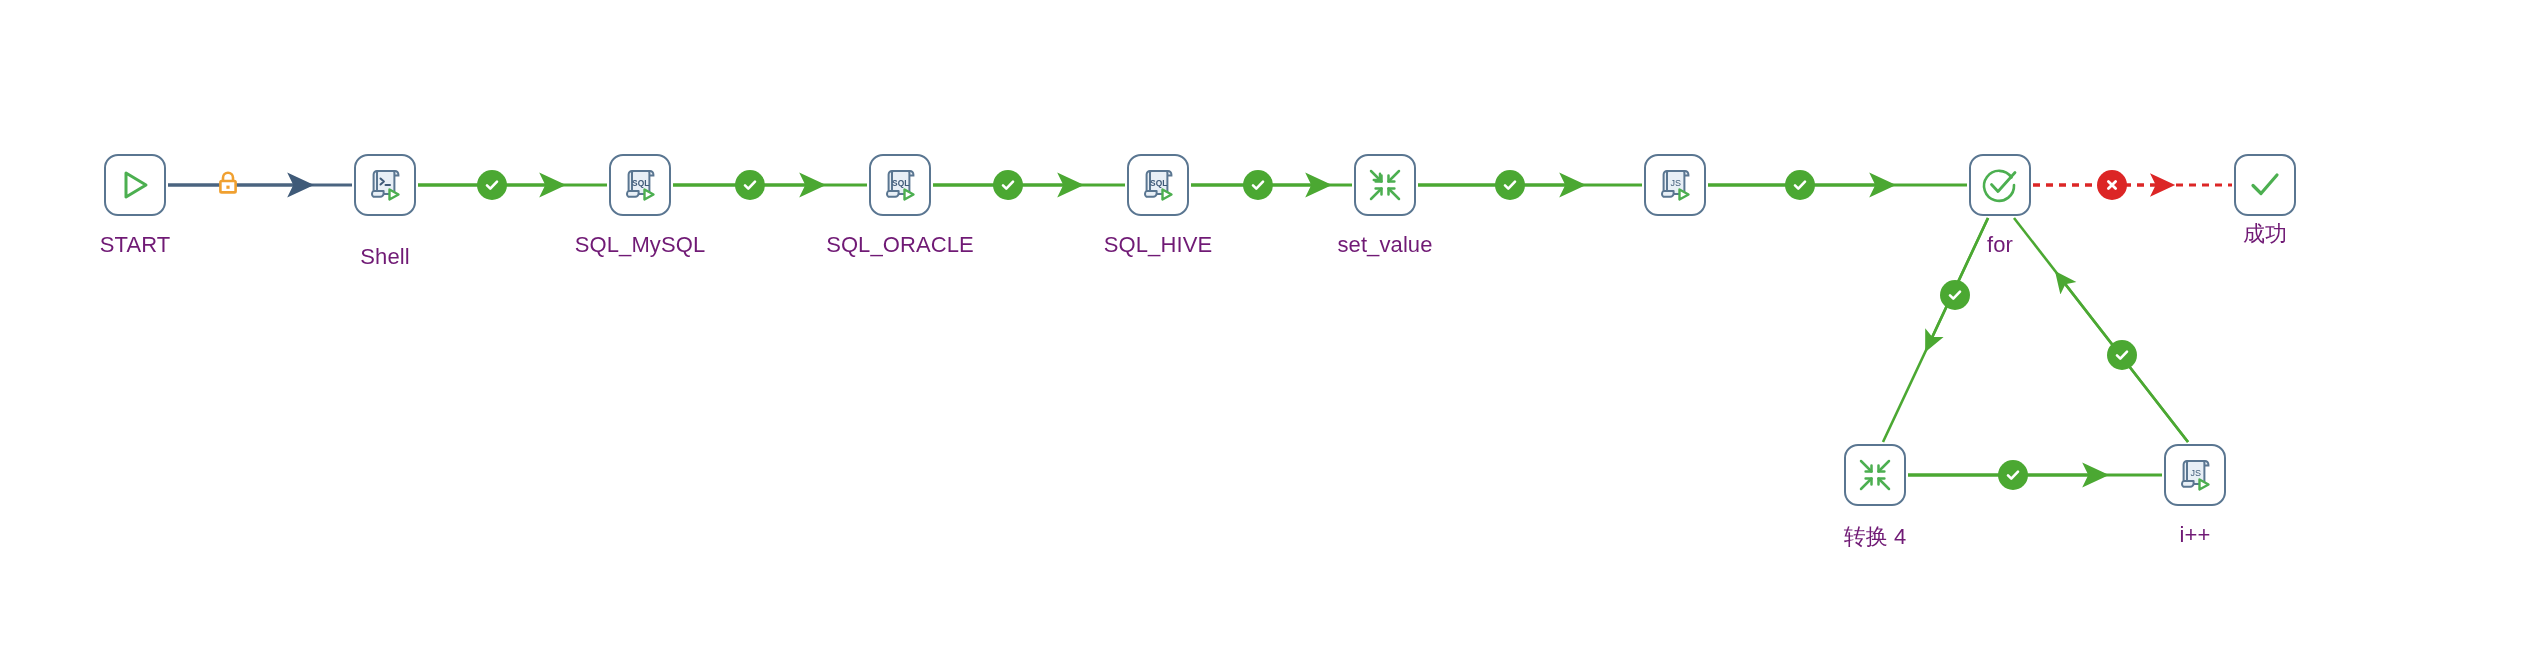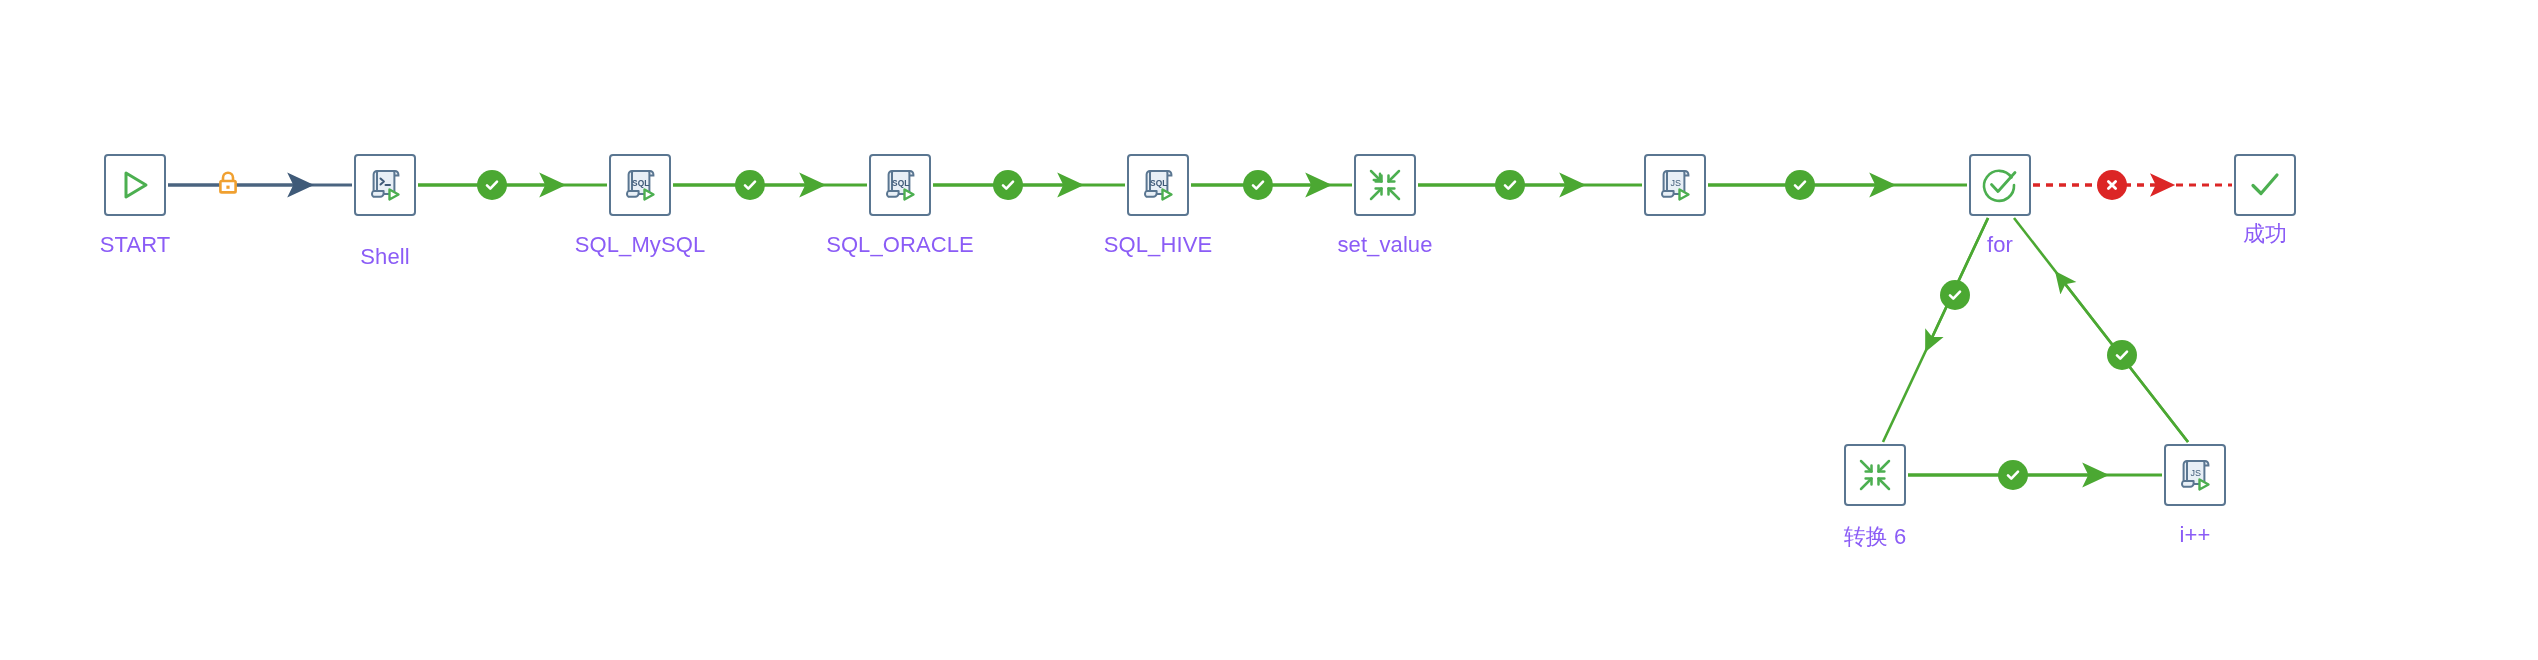--- a/index.html
+++ b/index.html
@@ -25,34 +25,34 @@
     width: 2538px;
     height: 660px;
     pointer-events: none;
   }
   .node {
     position: absolute;
     width: 62px;
     height: 62px;
     box-sizing: border-box;
     border: 2px solid #5A7691;
-    border-radius: 4px;
+    border-radius: 14px;
     background: #ffffff;
     display: flex;
     align-items: center;
     justify-content: center;
     transform: translate(-50%, -50%);
   }
   .node svg { display: block; }
   .node-label {
     position: absolute;
     transform: translate(-50%, 0);
     white-space: nowrap;
     font-size: 22px;
-    color: #8b5cf6;
+    color: #701a75;
     font-family: "Liberation Sans", "DejaVu Sans", sans-serif;
     letter-spacing: 0.1px;
   }
   .hop-badge {
     position: absolute;
     width: 30px;
     height: 30px;
     border-radius: 50%;
     transform: translate(-50%, -50%);
     display: flex;
@@ -263,21 +263,21 @@
           <path d="M34 6 L23.5 16.5"></path>
           <path d="M23.5 10.6 L23.5 16.5 L29.4 16.5"></path>
           <path d="M6 34 L16.5 23.5"></path>
           <path d="M16.5 29.4 L16.5 23.5 L10.6 23.5"></path>
           <path d="M34 34 L23.5 23.5"></path>
           <path d="M23.5 29.4 L23.5 23.5 L29.4 23.5"></path>
         </g>
       </svg>
     </span>
   </div>
-  <div class="node-label" style="left:1875px; top:522px;">转换 6</div>
+  <div class="node-label" style="left:1875px; top:522px;">转换 4</div>
 
   <div class="node" style="left:2195px; top:475px;">
     <span>
       <svg width="42" height="42" viewBox="0 0 42 42">
         <path d="M13 7 h18 a3.4 3.4 0 0 1 3.4 3.4 v1.2 h-4.2" fill="#E8EFF6" stroke="#5A7691" stroke-width="2"></path>
         <path d="M13 7 a3.4 3.4 0 0 0 -3.4 3.4 v16.6 h5.6" fill="#E8EFF6" stroke="#5A7691" stroke-width="2"></path>
         <rect x="13" y="7" width="17.4" height="23" rx="1.5" fill="#E8EFF6" stroke="#5A7691" stroke-width="2"></rect>
         <text x="21.7" y="22" font-family="'Liberation Sans',sans-serif" font-size="9" fill="#3F5A78" text-anchor="middle">JS</text>
         <path d="M9.6 27 h10 v2.4 a3.4 3.4 0 0 1 -3.4 3.4 h-6.6 a3.4 3.4 0 0 1 0 -5.8 z" fill="#E8EFF6" stroke="#5A7691" stroke-width="2" stroke-linejoin="round"></path>
         <path d="M25.5 25.5 L34.5 30.5 L25.5 35.5 Z" fill="#ffffff" stroke="#4CAF50" stroke-width="2.4" stroke-linejoin="round"></path>

